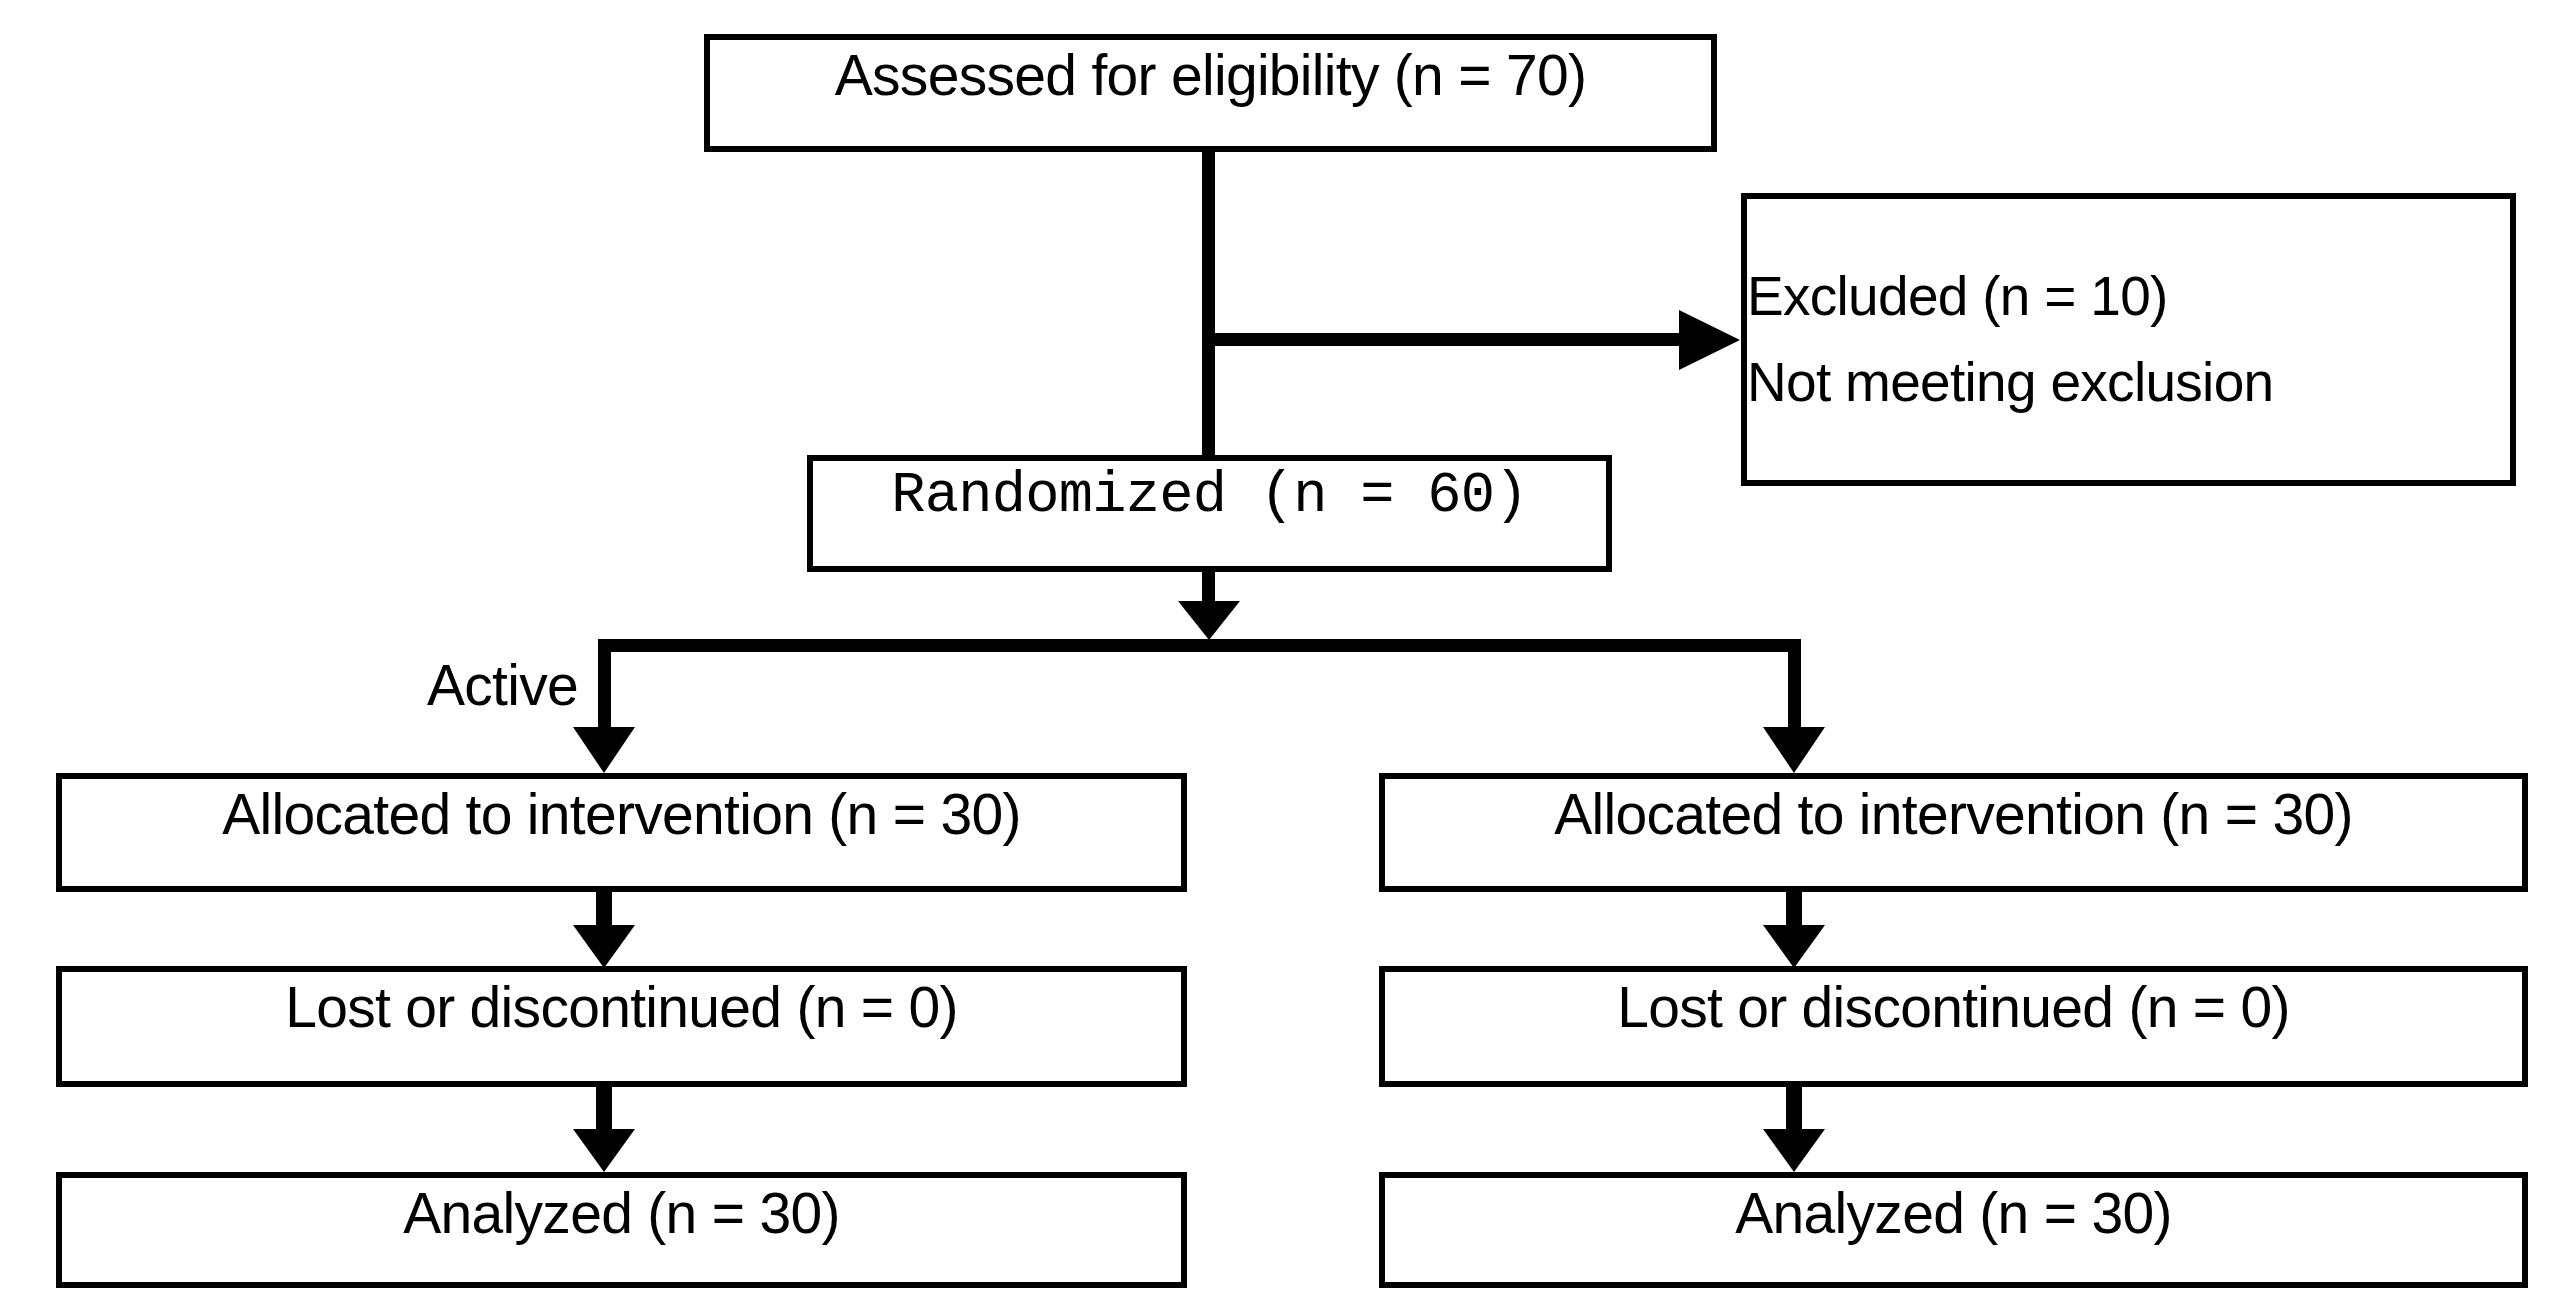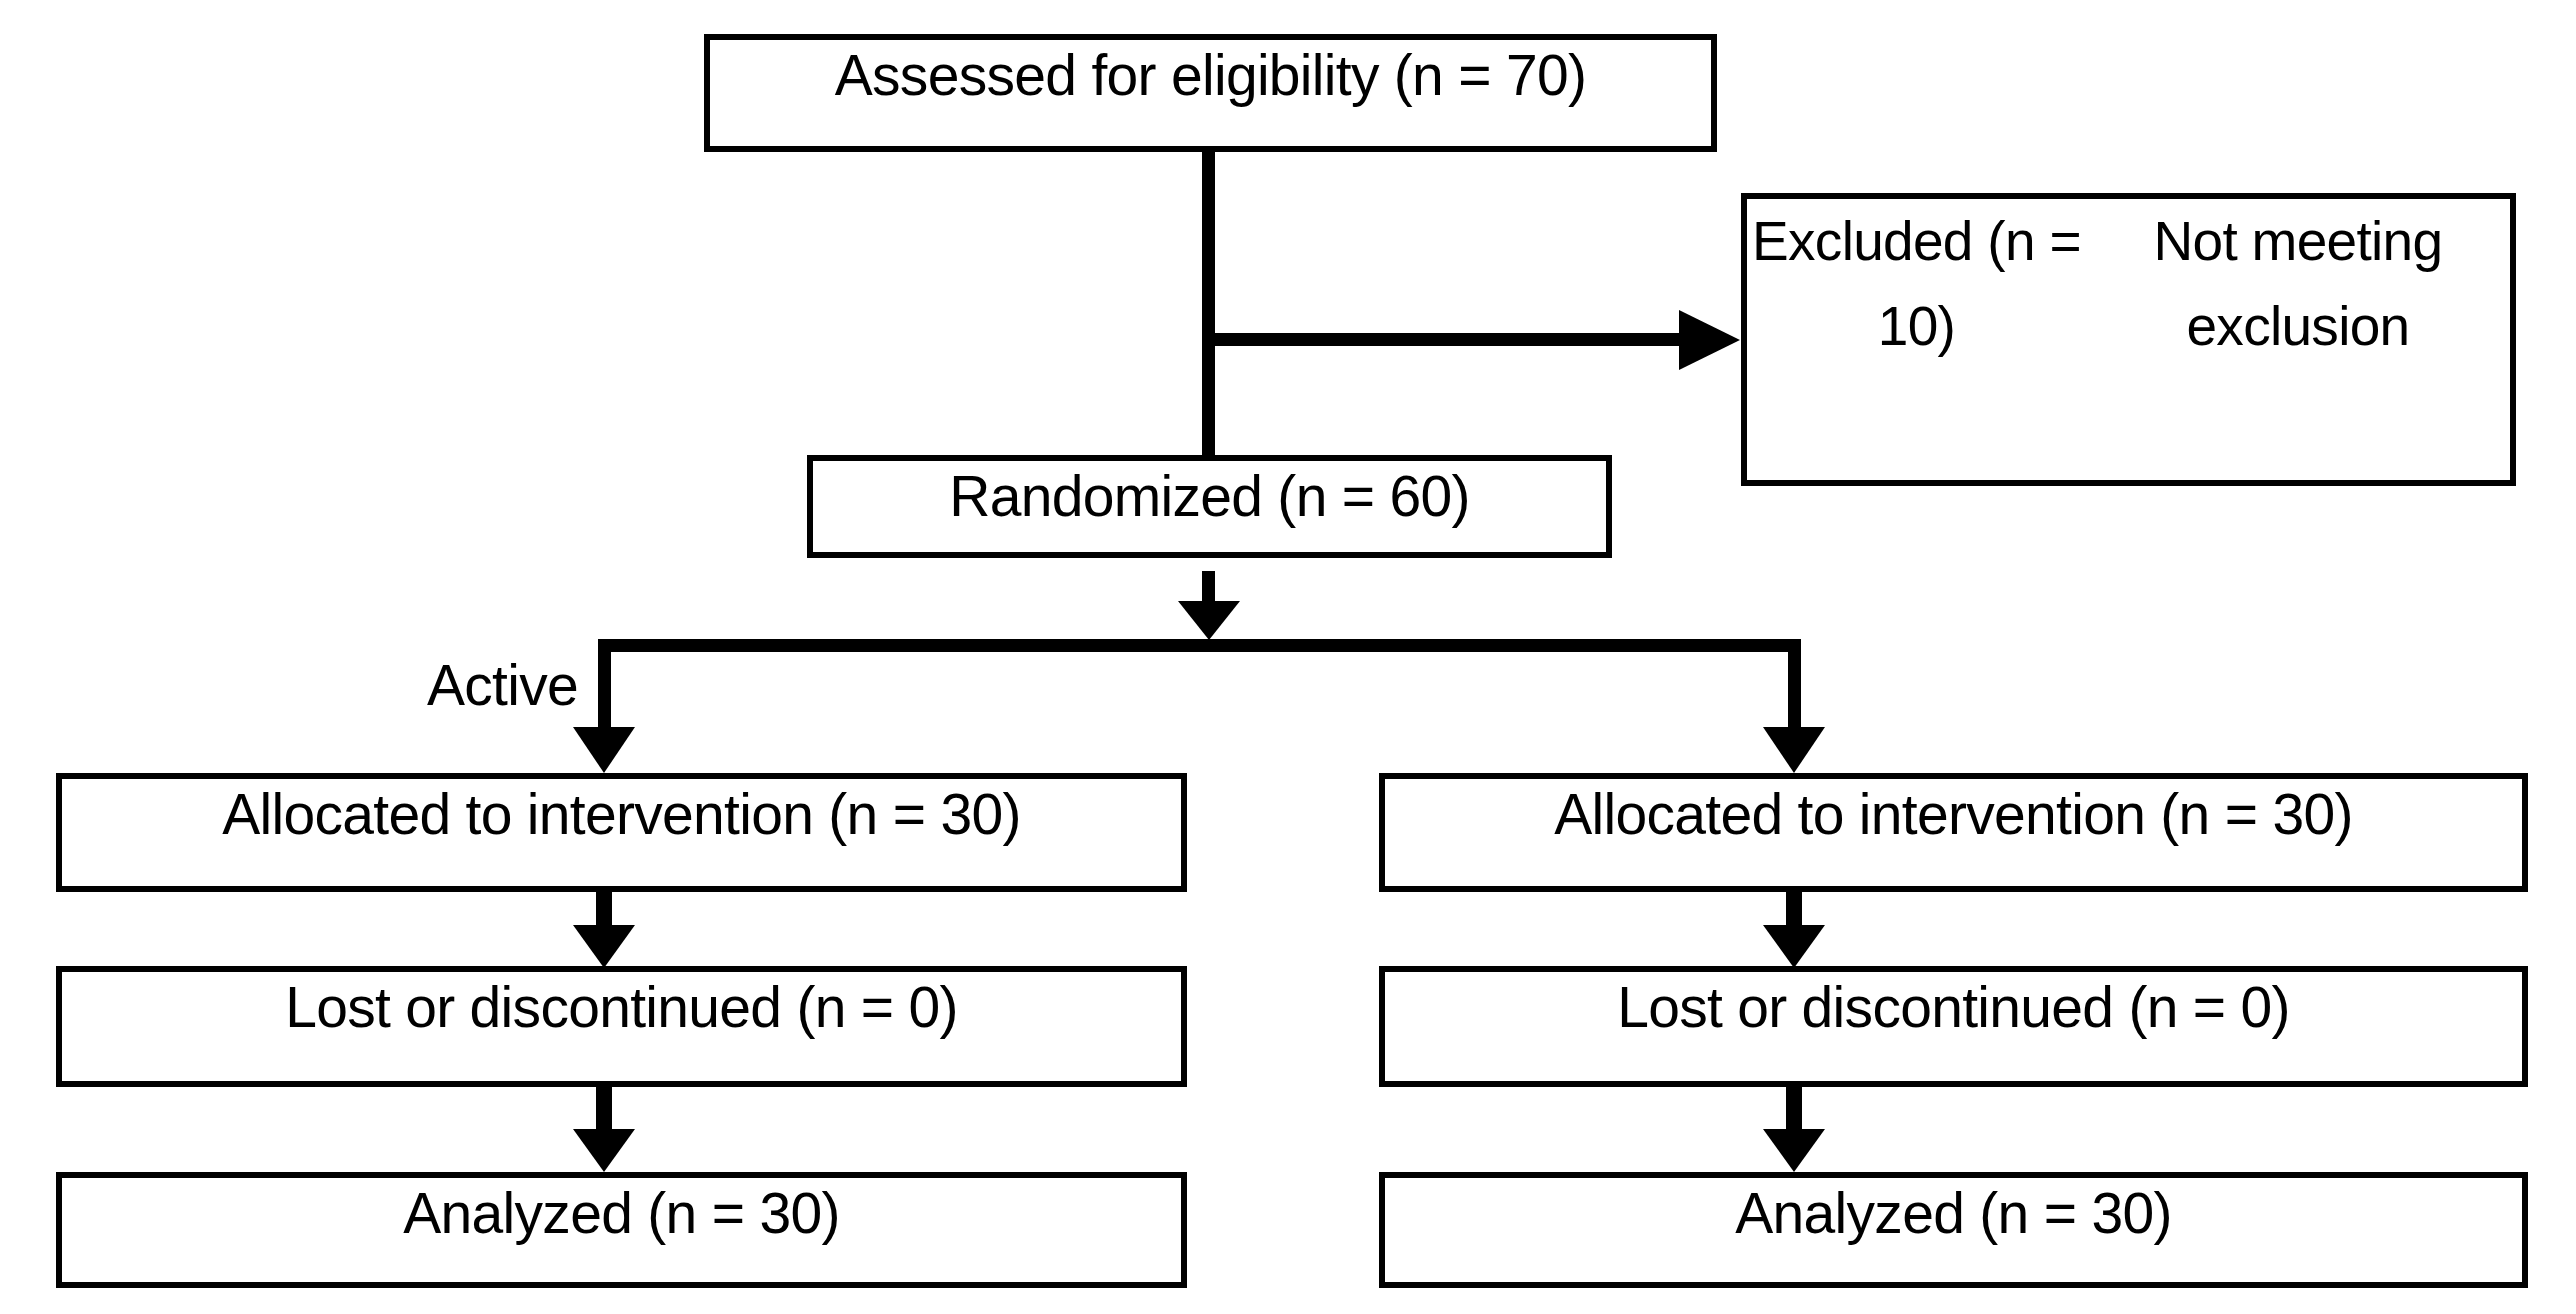--- a/index.html
+++ b/index.html
@@ -24,21 +24,21 @@
     display: flex;
     align-items: flex-start;
     justify-content: center;
     text-align: center;
     font-size: 57px;
     letter-spacing: -0.7px;
     line-height: 1.25;
     white-space: nowrap;
   }
   .box.multiline {
-    flex-direction: row;
+    flex-direction: column;
     white-space: normal;
     line-height: 1.55;
   }
   .branch-label {
     position: absolute;
     font-size: 57px;
     letter-spacing: -0.7px;
     line-height: 1;
   }
   .line {
@@ -97,21 +97,21 @@
 
   <div class="box" style="left:704px; top:34px; width:1013px; height:118px;">
     <span>Assessed for eligibility (n = 70)</span>
   </div>
 
   <div class="box multiline" style="left:1741px; top:193px; width:775px; height:293px; font-size:55px;">
     <span>Excluded (n = 10)</span>
     <span>Not meeting exclusion</span>
   </div>
 
-  <div class="box" style="left:807px; top:455px; width:805px; height:103px;">
+  <div class="box" style="left:807px; top:455px; width:805px; height:117px;font-family:Liberation Mono, monospace;">
     <span>Randomized (n = 60)</span>
   </div>
 
   <div class="branch-label" style="left:321px; top:657px; width:257px; text-align:right;">Active</div>
 
   <div class="box" style="left:56px; top:773px; width:1131px; height:119px;">
     <span>Allocated to intervention (n = 30)</span>
   </div>
   <div class="box" style="left:56px; top:966px; width:1131px; height:121px;">
     <span>Lost or discontinued (n = 0)</span>

